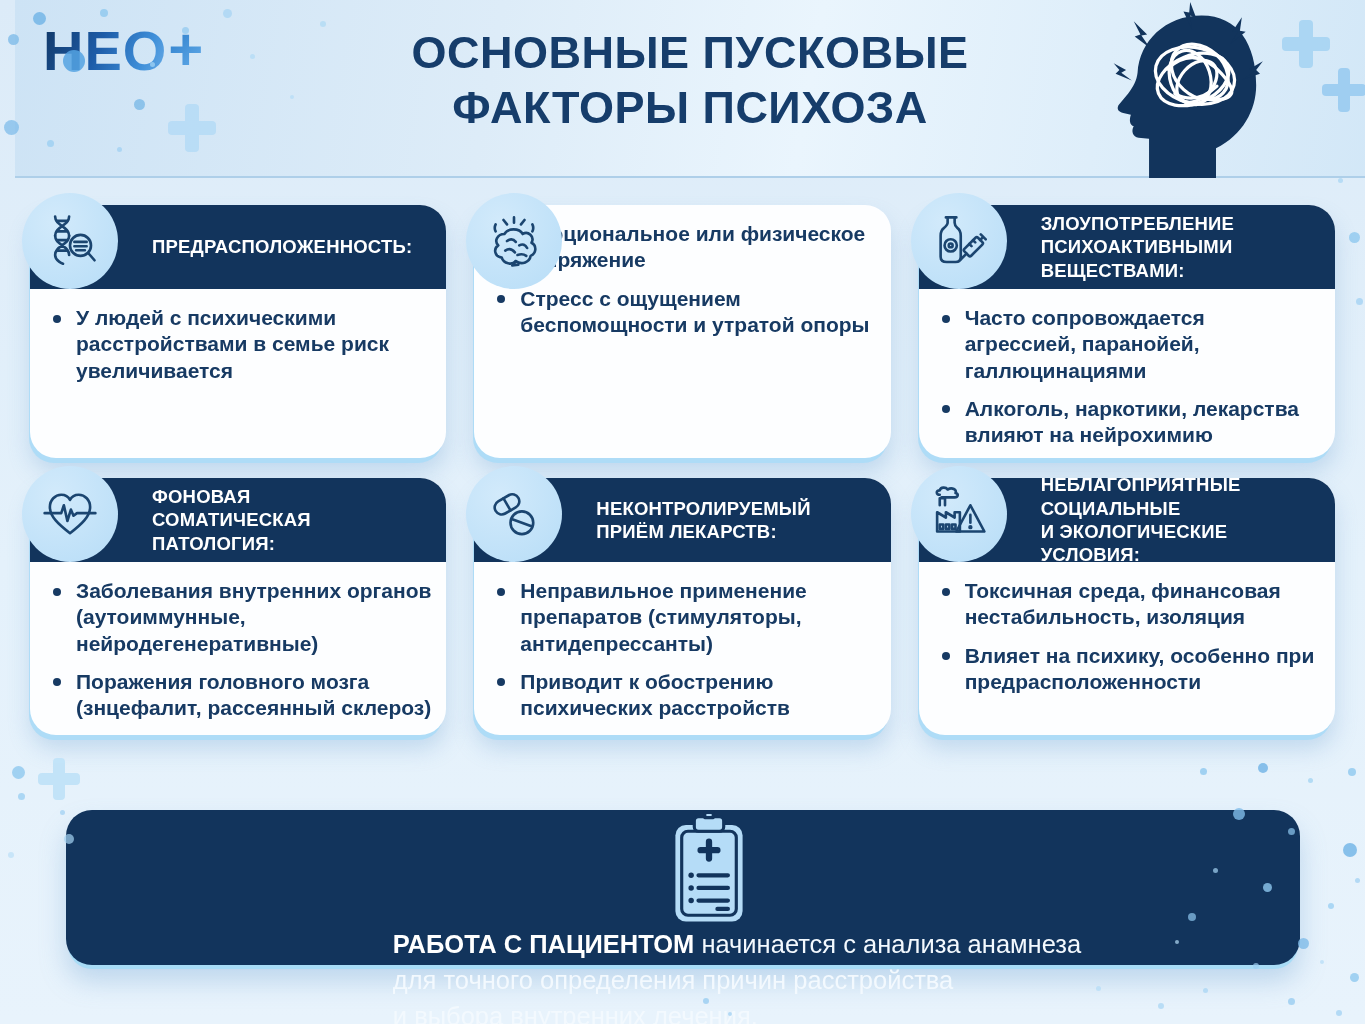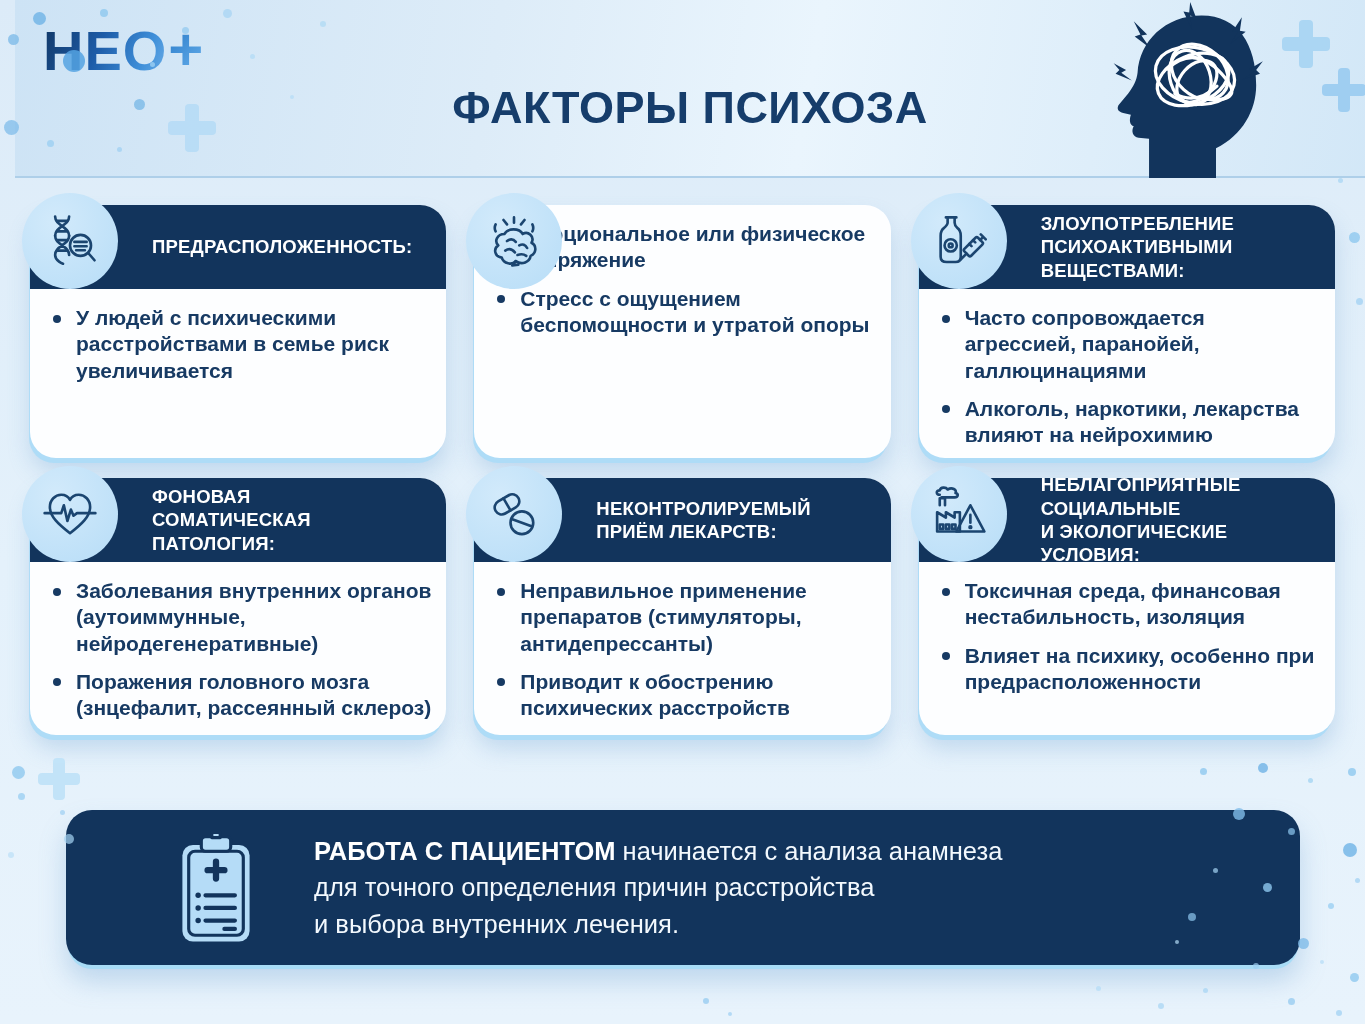--- a/index.html
+++ b/index.html
@@ -48,36 +48,36 @@
   .card-body ul { list-style:none; }
   .card-body li { position:relative; padding-left:26px; margin-bottom:12px;
                   font-size:21px; font-weight:700; color:#173a63; line-height:1.25; }
   .card-body li::before { content:''; position:absolute; left:3px; top:9.5px; width:8px; height:8px;
                   border-radius:50%; background:#173a63; }
 
   
   .banner { position:absolute; left:66px; top:810px; width:1234px; height:155px;
             background:#12345c; border-radius:26px;
             box-shadow:0 6px 0 -2px #a8dcf6, 0 16px 26px rgba(110,160,210,.35);
-            display:flex; align-items:center; padding-left:108px; }
+            display:flex; align-items:center; padding-left:108px;flex-direction:column; }
   .banner-icon { flex:0 0 auto; margin-right:56px; }
   .banner-text { color:#f3f9fe; font-size:25.5px; font-weight:500; line-height:1.42; }
   .banner-text strong { font-weight:800; color:#ffffff; }
 
   svg { display:block; }
 </style>
 </head>
 <body>
 
 <div class="page">
 
   <div class="band">
     <div class="logo"><span class="word">НЕО</span><span class="plus">+</span></div>
     <h1 class="title">
-      <br>
+      <span>ОСНОВНЫЕ ПУСКОВЫЕ</span><br>
       <span>ФАКТОРЫ ПСИХОЗА</span>
     </h1>
     <svg class="head-illustration" width="192" height="176" viewBox="0 0 200 184">
       <g fill="#12345c">
         <path d="M108 14 C 70 14 43 41 41 74 C 40 82 37 88 31 96 L 21 108 C 19 112 21 115 26 116 L 34 118 C 32 124 33 129 37 130 C 34 135 36 141 42 142 L 53 143 L 53 184 L 123 184 L 123 153 C 151 139 165 113 165 87 C 165 44 146 14 108 14 Z"></path>
         <path d="M37 20 l14 14 -6 1 9 13 -16 -12 6 -2 z"></path>
         <path d="M96 0 l6 16 -6 -2 2 15 -9 -19 6 1 z"></path>
         <path d="M150 16 l-10 15 6 0 -8 13 16 -13 -6 -1 z"></path>
         <path d="M172 62 l-14 8 5 3 -12 8 18 -6 -4 -4 z"></path>
         <path d="M16 64 l13 7 -5 3 11 8 -17 -7 4 -4 z"></path>

